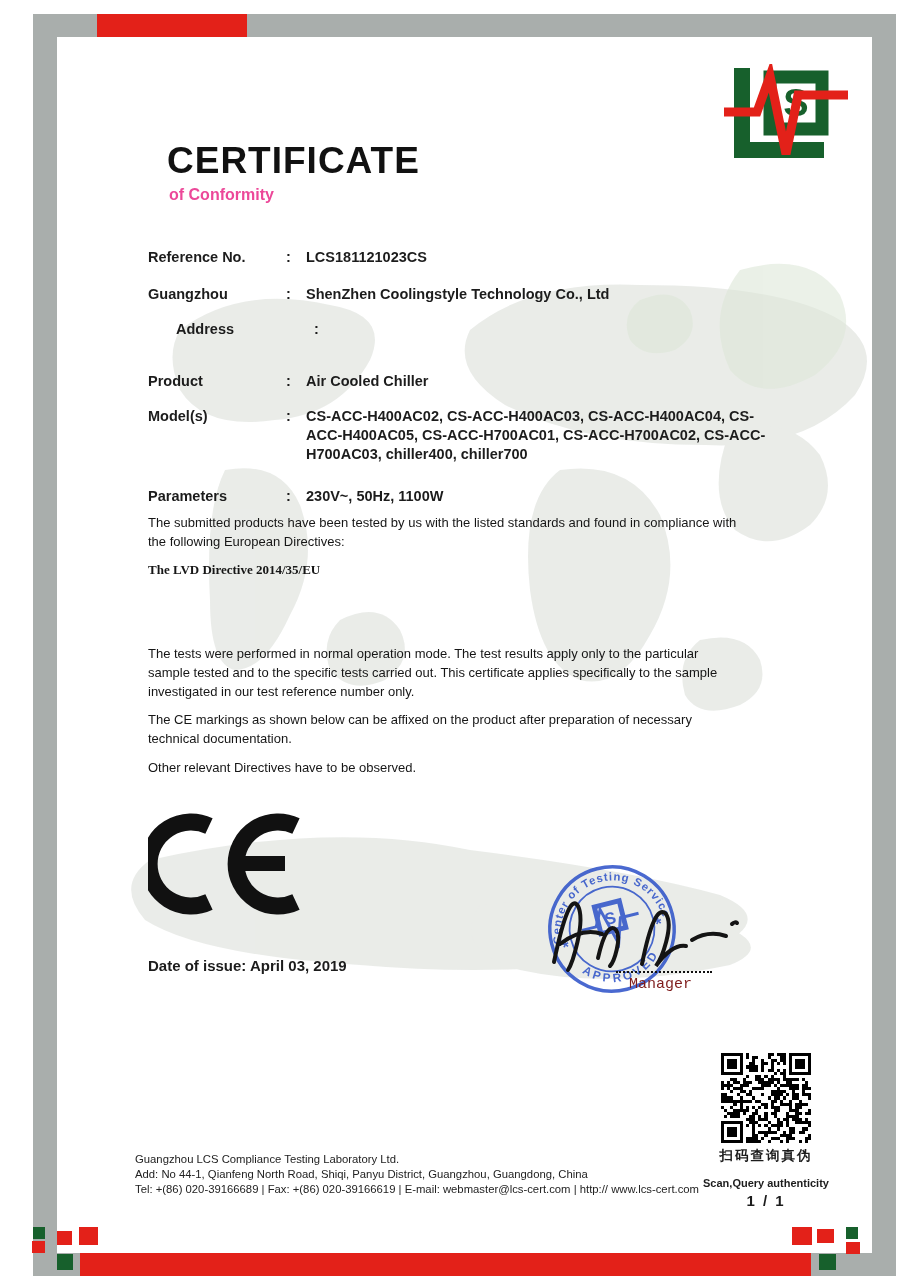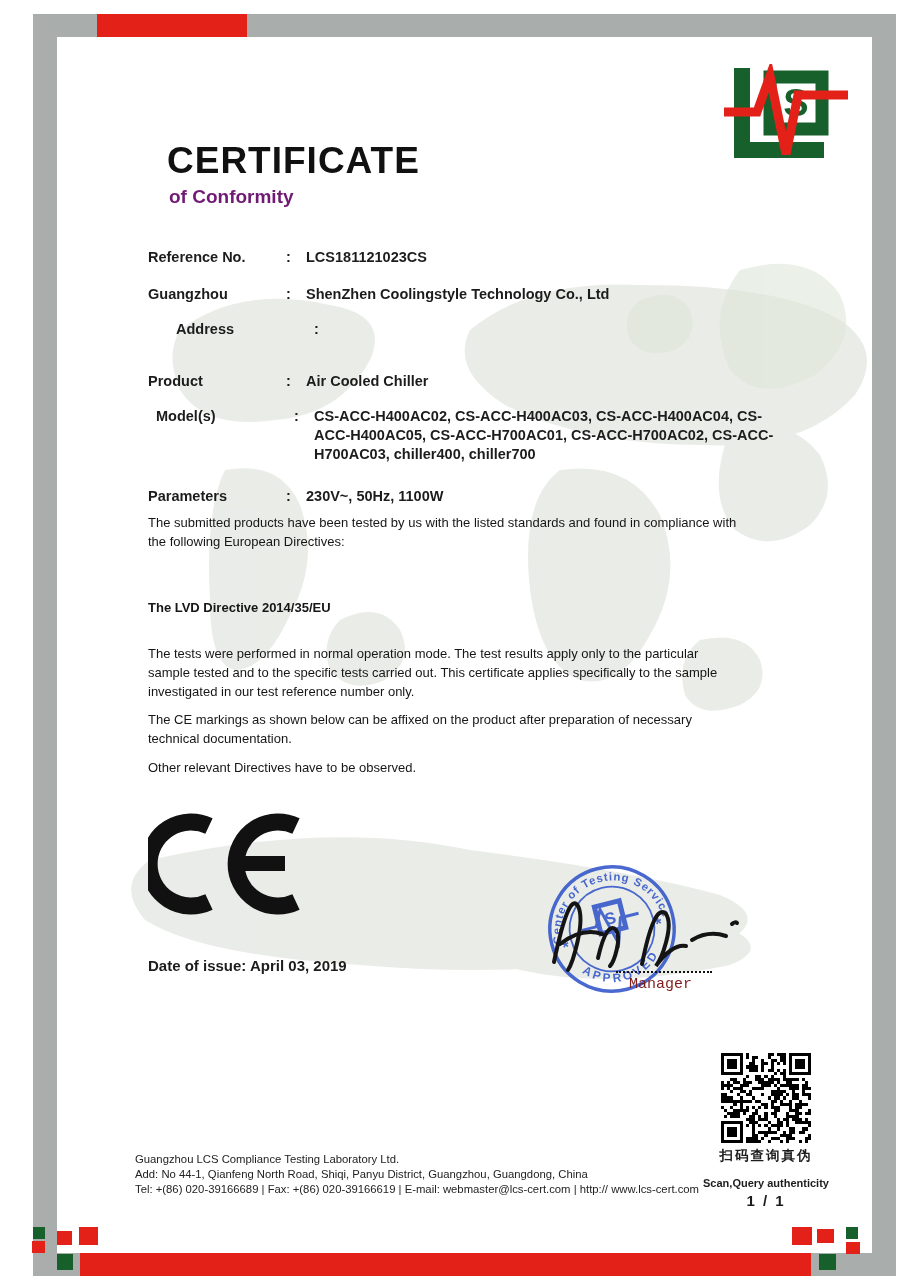--- a/index.html
+++ b/index.html
@@ -17,21 +17,21 @@
   .bar-red{position:absolute;background:#e32119;z-index:3;}
   .bar-top-red{left:97px;top:14px;width:150px;height:23px;}
   .bar-bottom-red{left:80px;top:1253px;width:731px;height:23px;}
   .sq{position:absolute;z-index:4;}
   .sq.red{background:#e32119;}
   .sq.green{background:#17602c;}
   
   .content{position:absolute;inset:0;z-index:5;}
   .watermark{position:absolute;inset:0;z-index:1;}
   .title{position:absolute;left:167px;top:140px;font-size:37px;font-weight:bold;letter-spacing:1px;color:#111;}
-  .subtitle{position:absolute;left:169px;top:186px;font-size:19px;font-weight:bold;color:#701a75;}
+  .subtitle{position:absolute;left:169px;top:186px;font-size:16px;font-weight:bold;color:#ec4899;}
   .field{position:absolute;left:148px;width:640px;display:flex;font-size:14.5px;font-weight:bold;line-height:19px;}
   .flabel{width:138px;flex:none;}
   .fcolon{width:20px;flex:none;}
   .fvalue{width:474px;}
   .para{position:absolute;left:148px;width:594px;font-size:13px;line-height:19px;color:#161616;}
   .para.bold{font-weight:bold;}
   .date-line{position:absolute;left:148px;top:957px;font-size:15px;font-weight:bold;}
   .stamp{position:absolute;left:543px;top:860px;width:138px;height:138px;opacity:.85;}
   .signature{position:absolute;left:546px;top:884px;width:195px;height:100px;z-index:7;}
   .dotted-line{position:absolute;left:616px;top:971px;width:96px;border-bottom:2px dotted #111;z-index:8;}
@@ -110,33 +110,33 @@
   </div>
   <div class="field" style="top:320px;margin-left:28px;">
     <span class="flabel">Address</span>
     <span class="fcolon">:</span>
   </div>
   <div class="field" style="top:372px;">
     <span class="flabel">Product</span>
     <span class="fcolon">:</span>
     <span class="fvalue">Air Cooled Chiller</span>
   </div>
-  <div class="field" style="top:407px;justify-content:flex-end;">
+  <div class="field" style="top:407px;">
     <span class="flabel">Model(s)</span>
     <span class="fcolon">:</span>
     <span class="fvalue">CS-ACC-H400AC02, CS-ACC-H400AC03, CS-ACC-H400AC04, CS-ACC-H400AC05, CS-ACC-H700AC01, CS-ACC-H700AC02, CS-ACC-H700AC03, chiller400, chiller700</span>
   </div>
   <div class="field" style="top:487px;">
     <span class="flabel">Parameters</span>
     <span class="fcolon">:</span>
     <span class="fvalue">230V~, 50Hz, 1100W</span>
   </div>
 
   <div class="para" style="top:513px;">The submitted products have been tested by us with the listed standards and found in compliance with the following European Directives:</div>
-  <div class="para bold" style="top:598px;">The LVD Directive 2014/35/EU</div>
+  <div class="para bold" style="top:560px;font-family:Liberation Serif, serif;">The LVD Directive 2014/35/EU</div>
   <div class="para" style="top:644px;">The tests were performed in normal operation mode. The test results apply only to the particular sample tested and to the specific tests carried out. This certificate applies specifically to the sample investigated in our test reference number only.</div>
   <div class="para" style="top:758px;">Other relevant Directives have to be observed.</div>
   <div class="para" style="top:710px;">The CE markings as shown below can be affixed on the product after preparation of necessary technical documentation.</div>
 
   <svg class="ce" viewBox="0 0 156 108">
     <g fill="none" stroke="#111" stroke-width="17">
       <path d="M 61,16 A 42,42 0 1 0 61,92"></path>
       <path d="M 148,16 A 42,42 0 1 0 148,92"></path>
     </g>
     <rect x="93" y="46" width="44" height="15" fill="#111"></rect>

